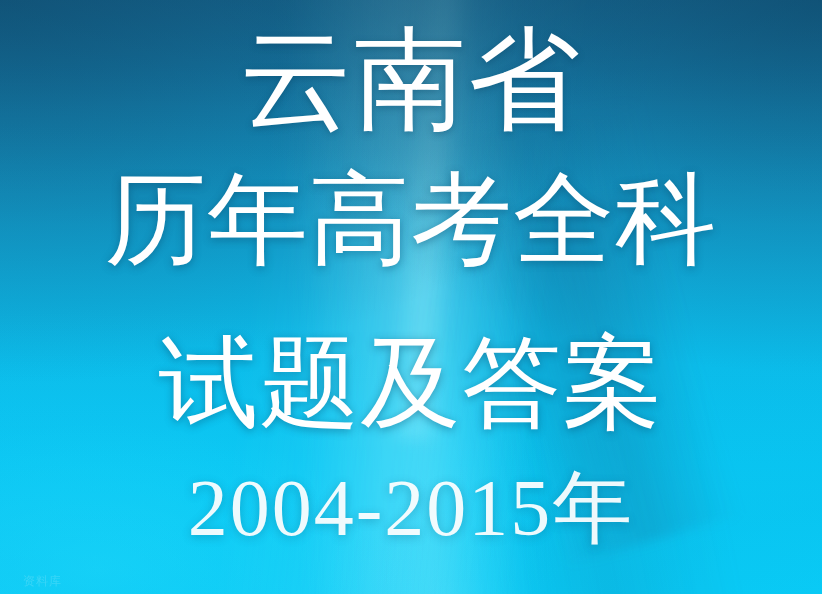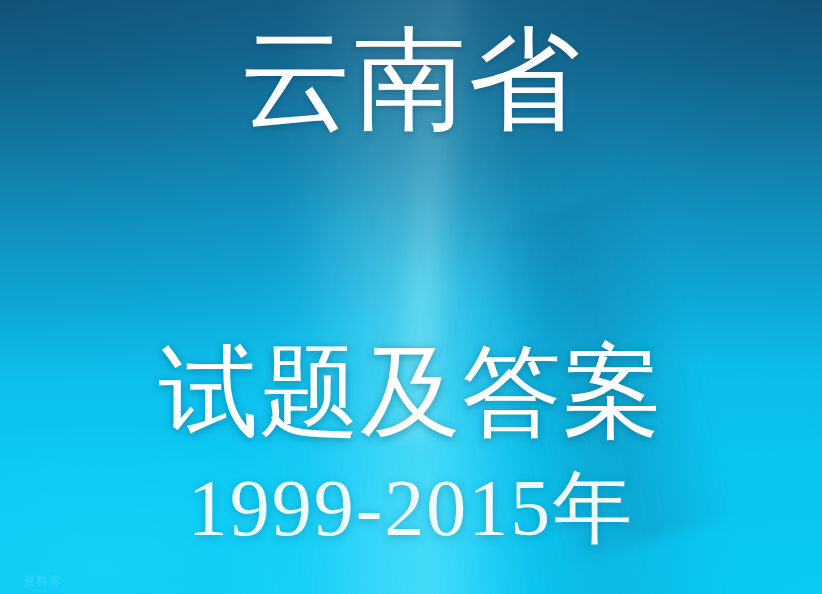--- a/index.html
+++ b/index.html
@@ -192,21 +192,21 @@
     font-family: "Liberation Serif", "DejaVu Serif", serif;
     font-size: 45px;
     font-weight: 400;
     letter-spacing: 3px;
     color: #FF2D87;
     text-shadow: 0 1px 2px rgba(120,0,60,0.22);
   }
 
   
   .line-3 {
-    top: 343px;
+    top: 334px;
     font-family: "Liberation Serif", "DejaVu Serif", serif;
     font-size: 100px;
     font-weight: 400;
     letter-spacing: 1px;
     text-shadow: 0 2px 8px rgba(8,60,92,0.42);
   }
 
   
   .line-4 {
     top: 468px;
@@ -245,22 +245,23 @@
   <div class="bg-layer bg-beam2"></div>
   <div class="bg-layer bg-facet-1"></div>
   <div class="bg-layer bg-corner-tl"></div>
   <div class="bg-layer bg-corner-tr"></div>
   <div class="bg-layer bg-topdark"></div>
 
   <div class="content">
 
     <div class="line line-1">云南省</div>
 
+    <div class="line line-2">历年高考全科</div>
 
 
     <div class="line line-3">试题及答案</div>
 
-    <div class="line line-4">1999-2015年</div>
+    <div class="line line-4">2004-2015年</div>
 
     <div class="watermark">资料库</div>
 
   </div>
 </div>
 
 </body></html>

